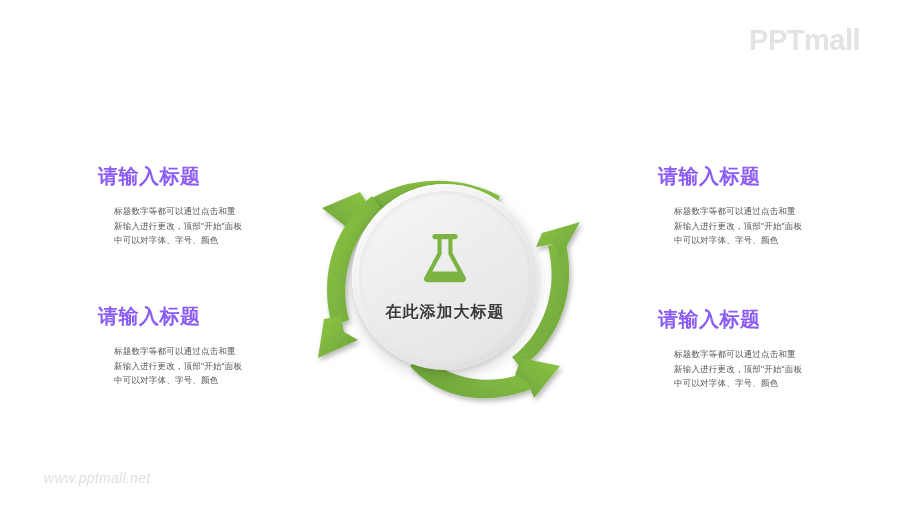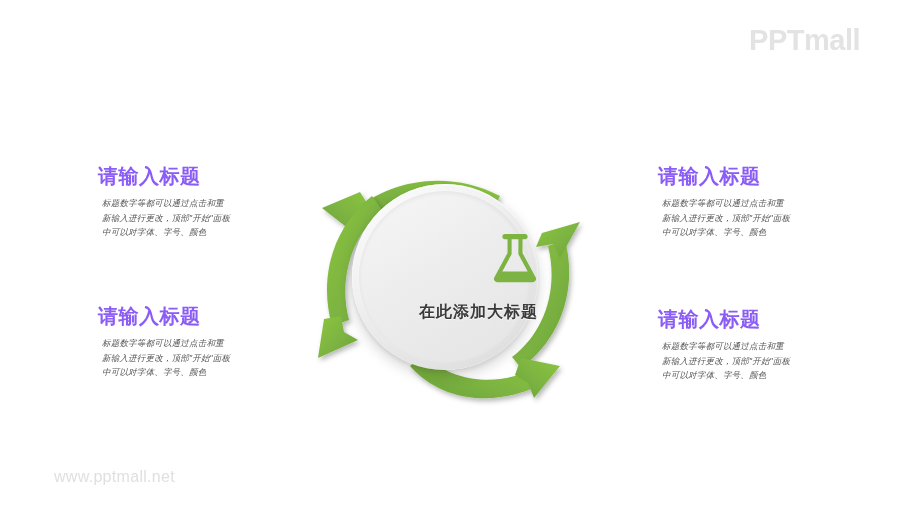--- a/index.html
+++ b/index.html
@@ -25,25 +25,26 @@
     letter-spacing: -0.5px;
     color: #e3e3e3;
     line-height: 1;
     user-select: none;
     margin-left: 36px;
   }
 
   
   #footer-url {
     position: absolute;
-    left: 54px;
+    left: 44px;
     bottom: 20px;
-    font-size: 16px;
+    font-size: 14px;
     color: #e0e0e0;
     letter-spacing: 0.3px;
+    font-style: italic;
   }
 
   
   .text-block {
     position: absolute;
     width: 170px;
   }
   .text-block.tl { left: 98px;  top: 165px; }
   .text-block.bl { left: 98px;  top: 305px; }
   .text-block.tr { left: 658px; top: 165px; }
@@ -54,23 +55,22 @@
     font-weight: 700;
     color: #8b5cf6;
     line-height: 1.15;
     margin: 0 0 8px 0;
     letter-spacing: 0.5px;
   }
   .block-body {
     font-size: 8.5px;
     color: #555555;
     line-height: 1.72;
-    margin: 4px;
+    margin: 16px;
     letter-spacing: 0.2px;
-    font-style: italic;
   }
   .block-body div { white-space: nowrap; }
 
   
   #cycle-graphic {
     position: absolute;
     left: 272px;
     top: 104px;
     width: 346px;
     height: 344px;
@@ -89,21 +89,21 @@
     height: 186px;
     border-radius: 50%;
     background:
       radial-gradient(circle at 32% 24%, #fdfdfd 0%, #f2f2f2 42%, #e2e2e2 74%, #d6d6d6 100%);
     box-shadow:
       0 6px 14px rgba(0,0,0,0.17),
       0 2px 4px rgba(0,0,0,0.08),
       inset 0 1px 2px rgba(255,255,255,0.9);
     display: flex;
     flex-direction: column;
-    align-items: flex-end;
+    align-items: center;
     justify-content: center;
   }
   #center-disc::after {
     content: "";
     position: absolute;
     left: 7px; top: 7px; right: 7px; bottom: 7px;
     border-radius: 50%;
     background: linear-gradient(150deg, #f7f7f7 0%, #ededed 45%, #e4e4e4 100%);
     box-shadow: inset 0 2px 5px rgba(0,0,0,0.06);
   }

